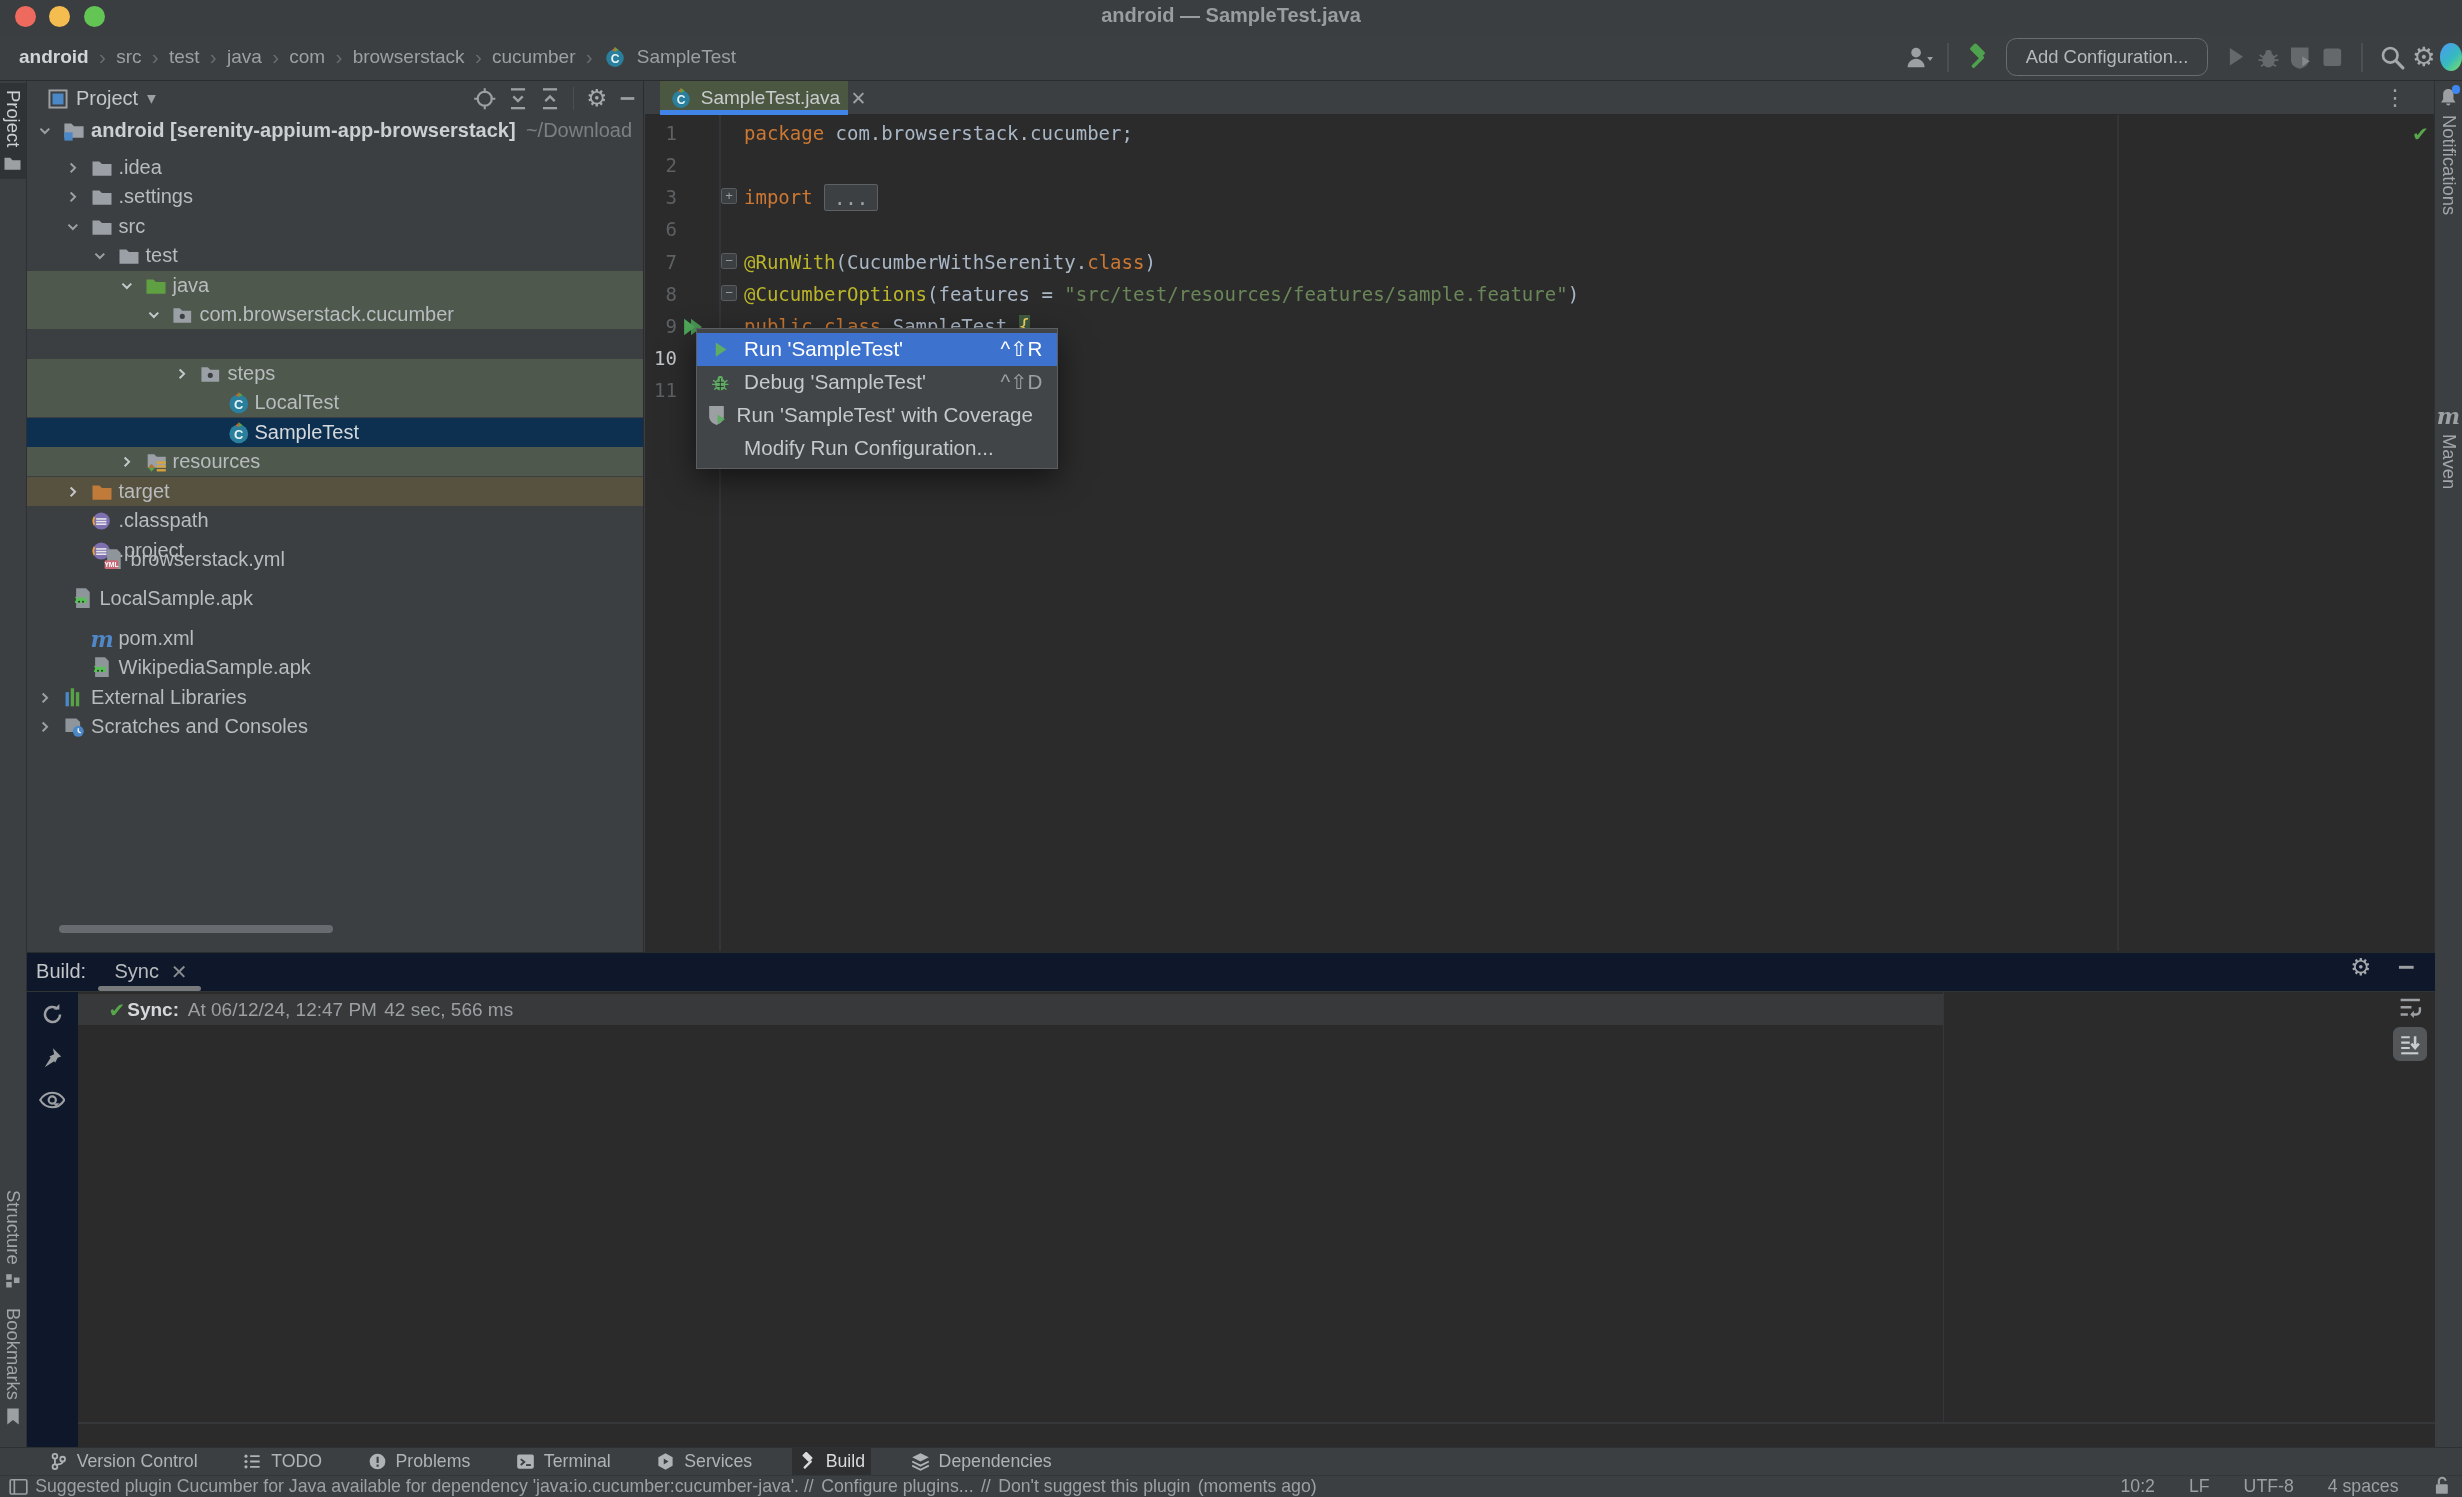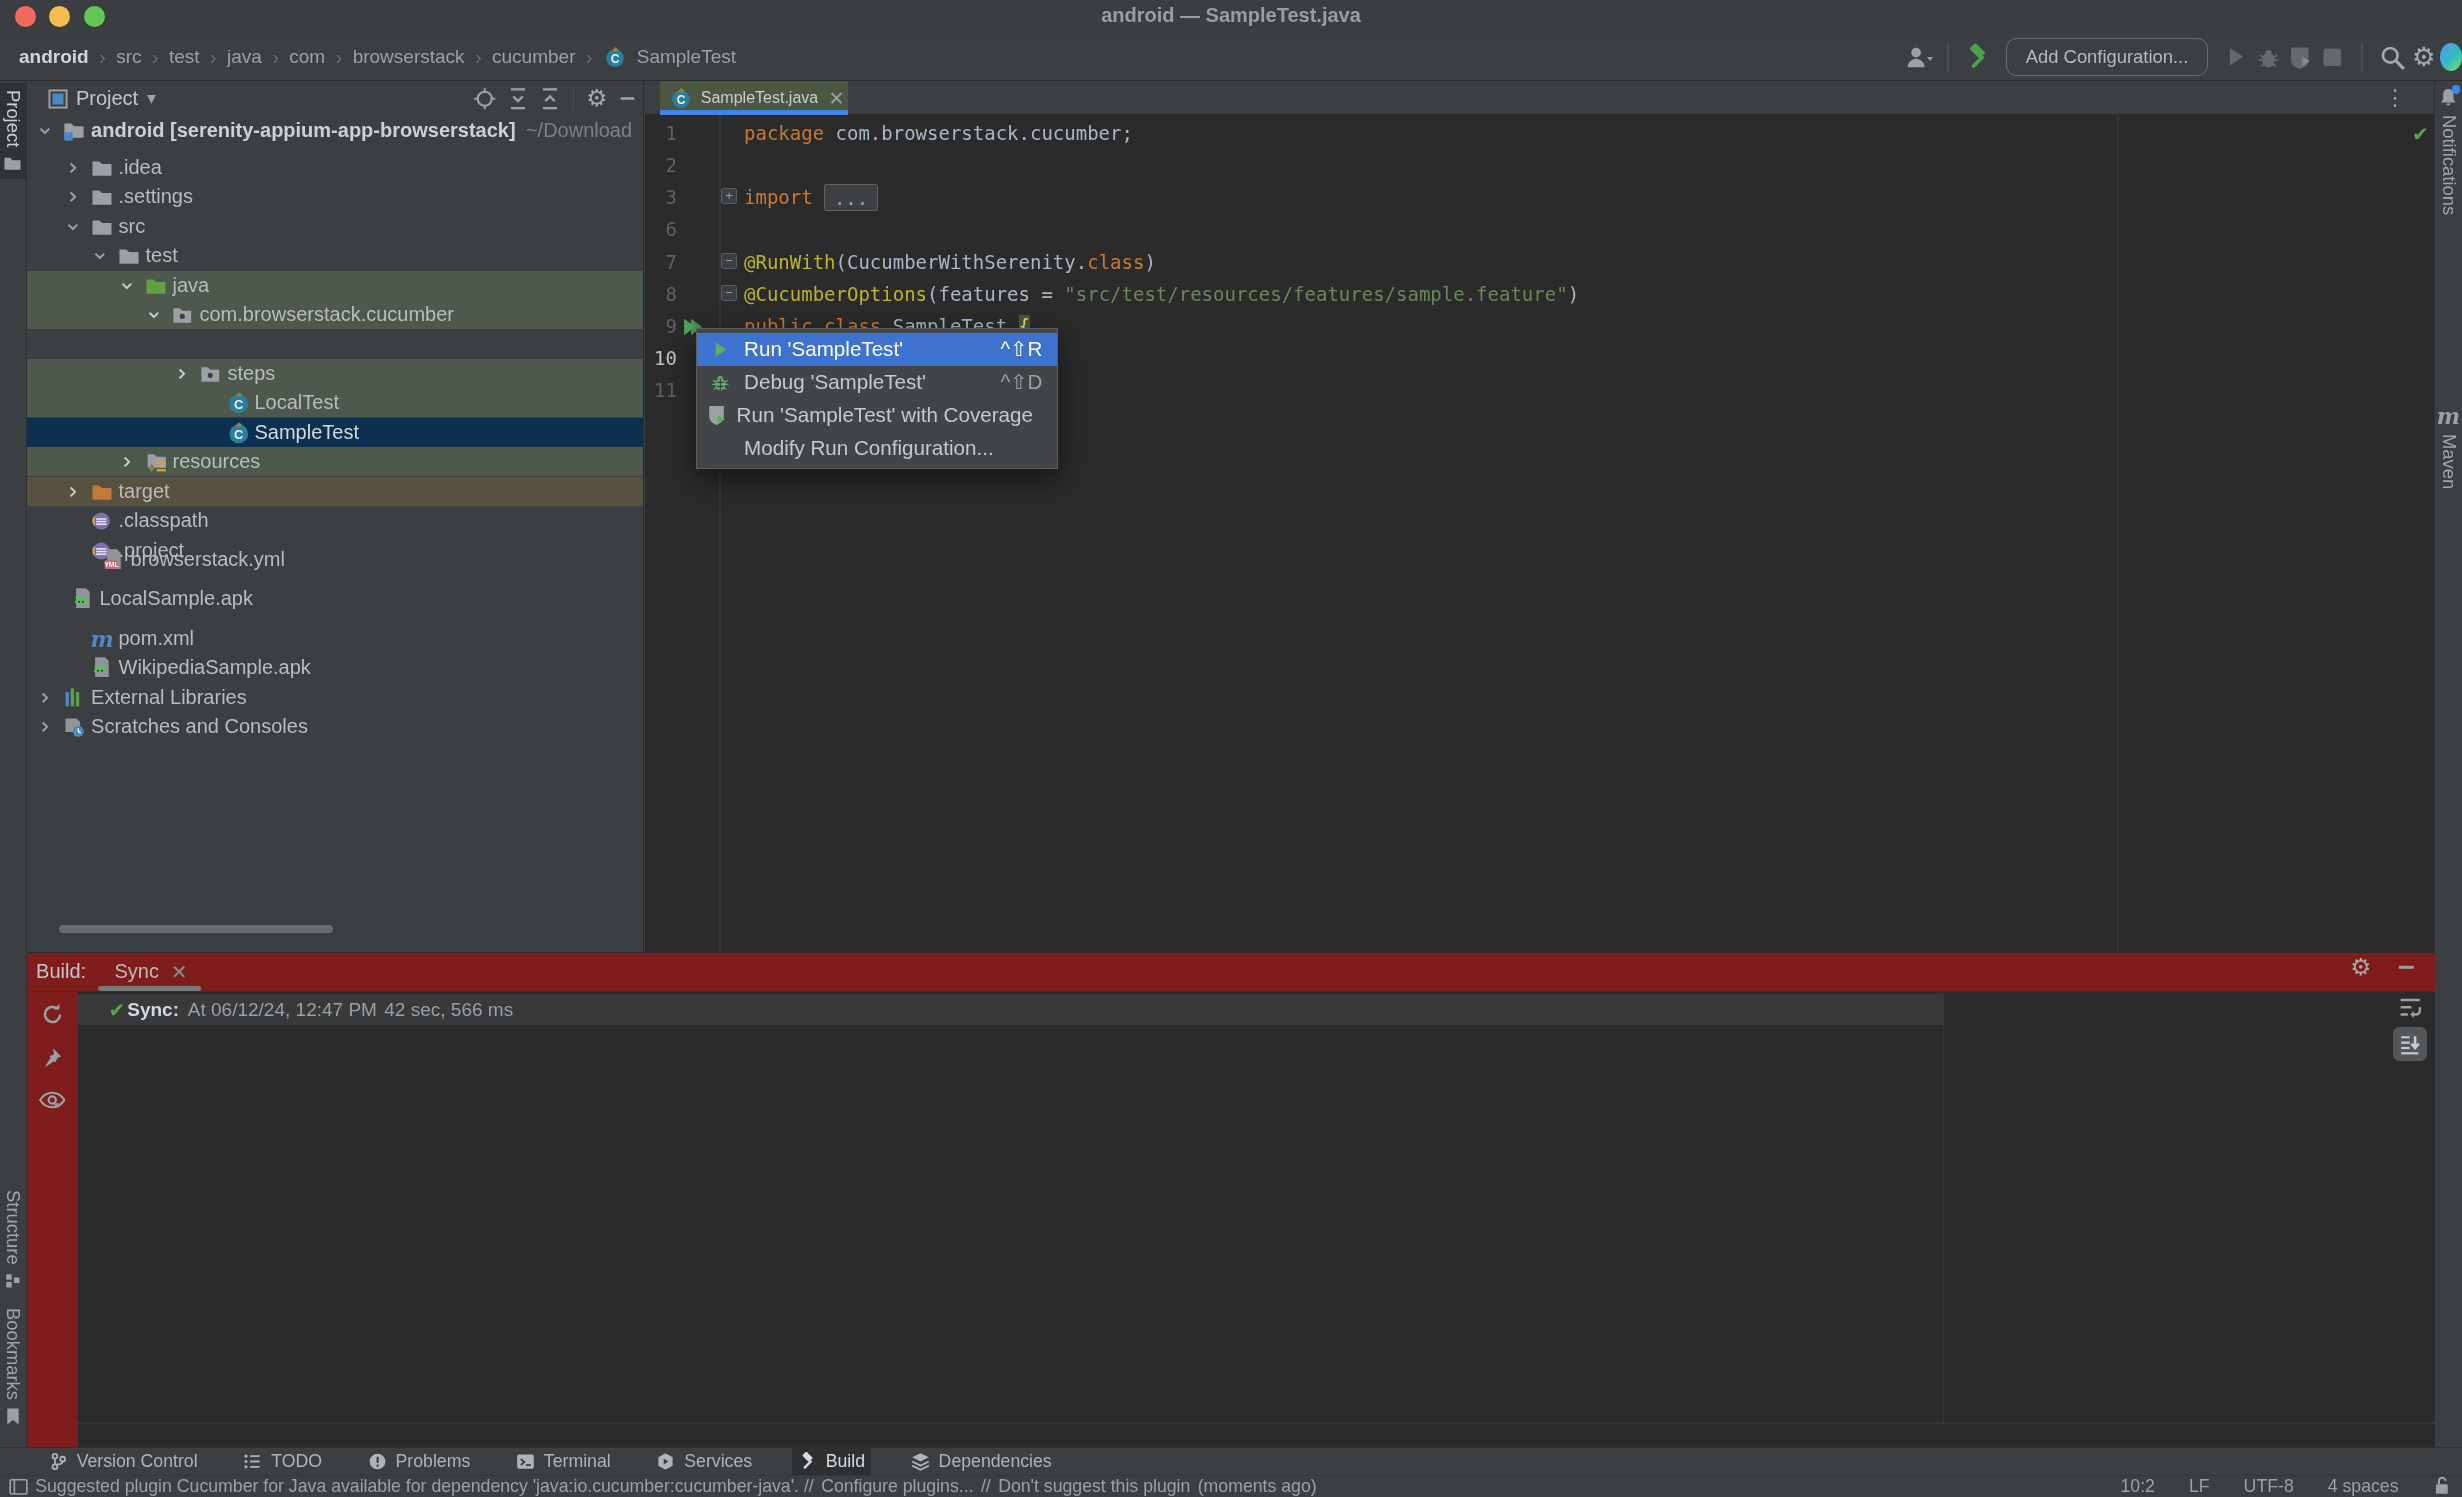--- a/index.html
+++ b/index.html
@@ -50,21 +50,21 @@
   .row-excluded { background:#57513f; }
   .tpath { color:#7c8083; margin-left:10.3px; white-space:nowrap; }
   .root-label { font-weight:700; color:#cdd0d3; }
   .hscroll { position:absolute; left:32px; top:844px; width:274px; height:8px; border-radius:4.4px; background:rgba(140,146,152,.55); }
   .mvn-glyph { font-style:italic; font-weight:700; font-family:"DejaVu Serif",serif; font-size:22px; color:#4f87c7; line-height:1; }
 
   
   .editor { position:absolute; left:645px; top:81px; width:1789px; height:872px; background:#2b2b2b; }
   .tabbar { position:absolute; left:0; top:0; width:100%; height:34px; background:#3c3f41; border-bottom:1.5px solid #28292b; }
   .tab-active { position:absolute; left:14.7px; top:0; width:188px; height:34px; background:#4c5742; display:flex; align-items:center; gap:8.8px; padding:0 10.3px; }
-  .tab-title { font-size:16px; color:#c9ccce; white-space:nowrap; }
+  .tab-title { font-size:19px; color:#c9ccce; white-space:nowrap; }
   .tab-close { color:#9da0a3; font-size:19px; margin-left:1.5px; }
   .tab-underline { position:absolute; left:0; bottom:0; width:100%; height:5.1px; background:#4184e8; }
   .editor-kebab { position:absolute; right:28px; top:4.4px; font-size:22px; color:#9da0a3; letter-spacing:0; }
   .gutter-sep { position:absolute; left:74px; top:34px; width:1.5px; height:836px; background:#323539; }
   .margin-line { position:absolute; left:1472px; top:34px; width:1.5px; height:836px; background:#323436; }
   .lnum { position:absolute; left:0; width:32px; text-align:right; font-family:"DejaVu Sans Mono",monospace; font-size:19px; color:#5d6164; line-height:32px; }
   .lnum-caret { color:#c2c5c8; }
   .code-line { position:absolute; left:99px; font-family:"DejaVu Sans Mono",monospace; font-size:19px; line-height:32px; white-space:pre; }
   .kw { color:#cc7832; } .plain { color:#a9b7c6; } .ann { color:#bbb529; } .str { color:#6a8759; }
   .fold { background:#3d4043; border:0.7px solid #5f6265; color:#9fa3a6; padding:1.5px 8.8px; border-radius:2.2px; }
@@ -76,21 +76,21 @@
   
   .ctx-menu { position:absolute; left:696px; top:328px; width:362px; background:#424547; border:0.7px solid #5c5f62; box-shadow:0 10.3px 29px rgba(0,0,0,.55); padding:3.7px 0; z-index:50; }
   .ctx-item { height:33px; display:flex; align-items:center; padding:0 14.7px 0 10.3px; font-size:20.6px; color:#c6c9cc; gap:10.3px; }
   .ctx-item .ci-icon { width:26.5px; display:flex; align-items:center; justify-content:center; }
   .ctx-item .ci-label { flex:1; white-space:nowrap; }
   .ctx-item .ci-short { color:#c6c9cc; }
   .ctx-selected { background:#3d72cf; color:#ffffff; }
   .ctx-selected .ci-short { color:#ffffff; }
 
   
-  .build-panel { position:absolute; left:26.5px; top:952px; width:2408px; height:495px; background:#7f1d1d; border-top:1.5px solid #2a2c2e; }
+  .build-panel { position:absolute; left:26.5px; top:952px; width:2408px; height:495px; background:#0f172a; border-top:1.5px solid #2a2c2e; }
   .bp-header { position:absolute; left:0; top:0; width:100%; height:39px; border-bottom:1.5px solid #313436; }
   .bp-label { position:absolute; left:9.6px; top:7.4px; font-size:20px; color:#c3c6c9; }
   .bp-tab { position:absolute; left:88px; top:7.4px; font-size:20px; color:#b8bbbe; display:flex; gap:11.8px; }
   .bp-tab-close { color:#8a8d90; }
   .bp-tab-underline { position:absolute; left:71px; top:33px; width:103px; height:5.1px; border-radius:2.9px; background:#77797b; }
   .bp-actions { position:absolute; right:17.7px; top:2.9px; display:flex; gap:25px; align-items:center; }
   .bp-toolcol { position:absolute; left:0; top:39px; width:51px; height:455px; display:flex; flex-direction:column; align-items:center; gap:19px; padding-top:10.3px; }
   .bp-content { position:absolute; left:51px; top:39px; width:2357px; height:456px; background:#2b2b2b; }
   .bp-row { position:absolute; left:0; top:2.2px; width:1865px; height:31px; background:#37393b; display:flex; align-items:center; font-size:19px; }
   .bp-check { margin-left:31px; color:#57a64a; font-size:20px; }

